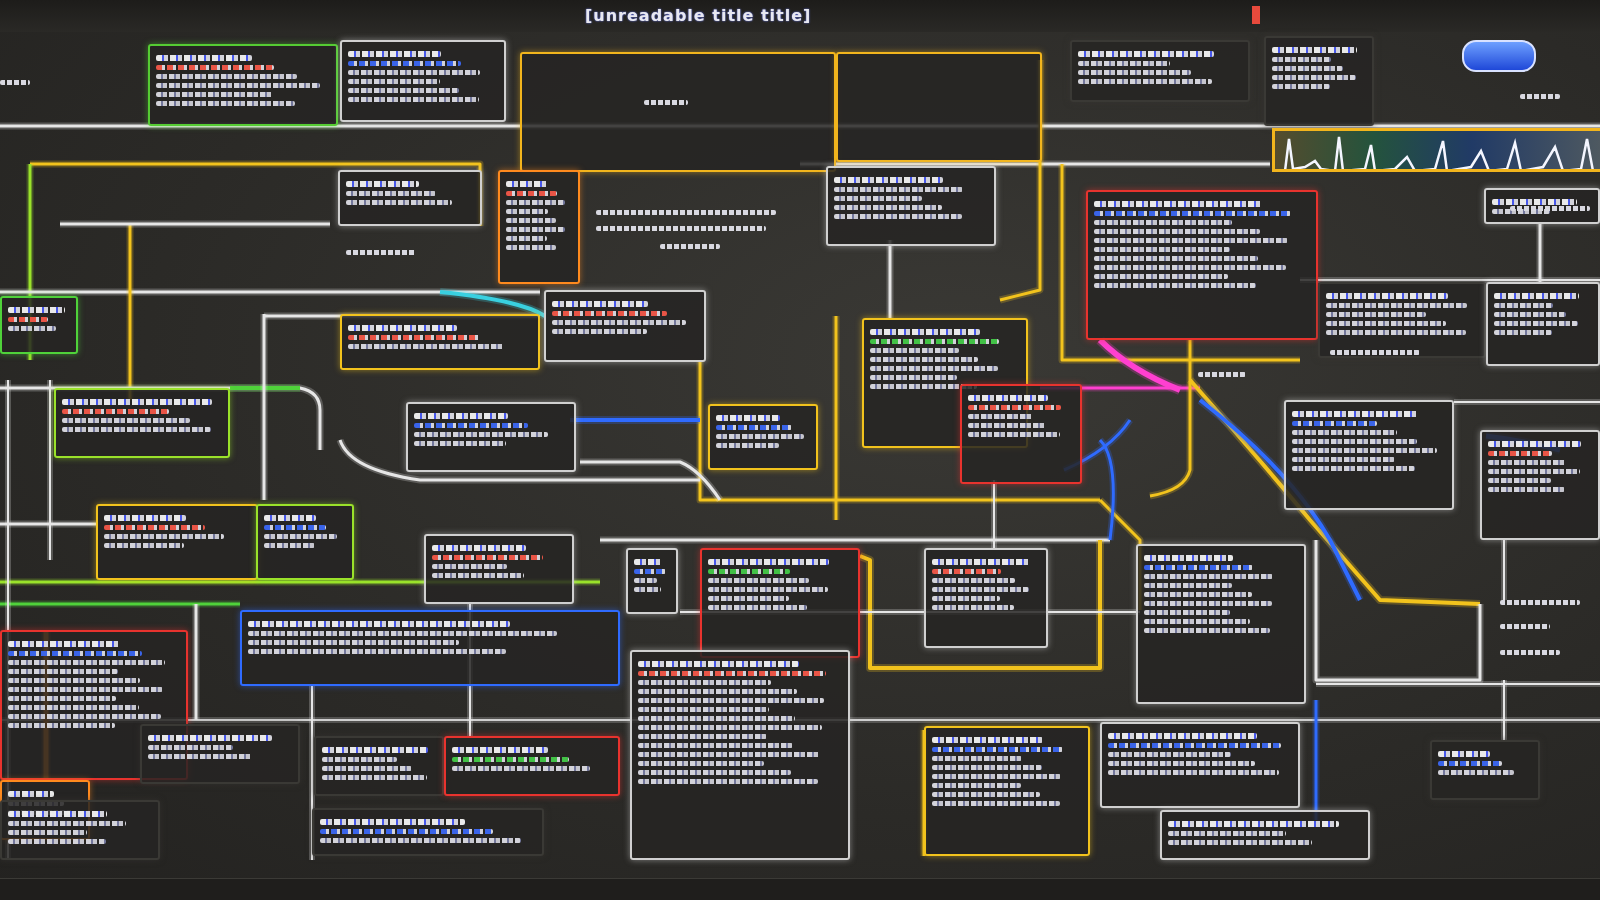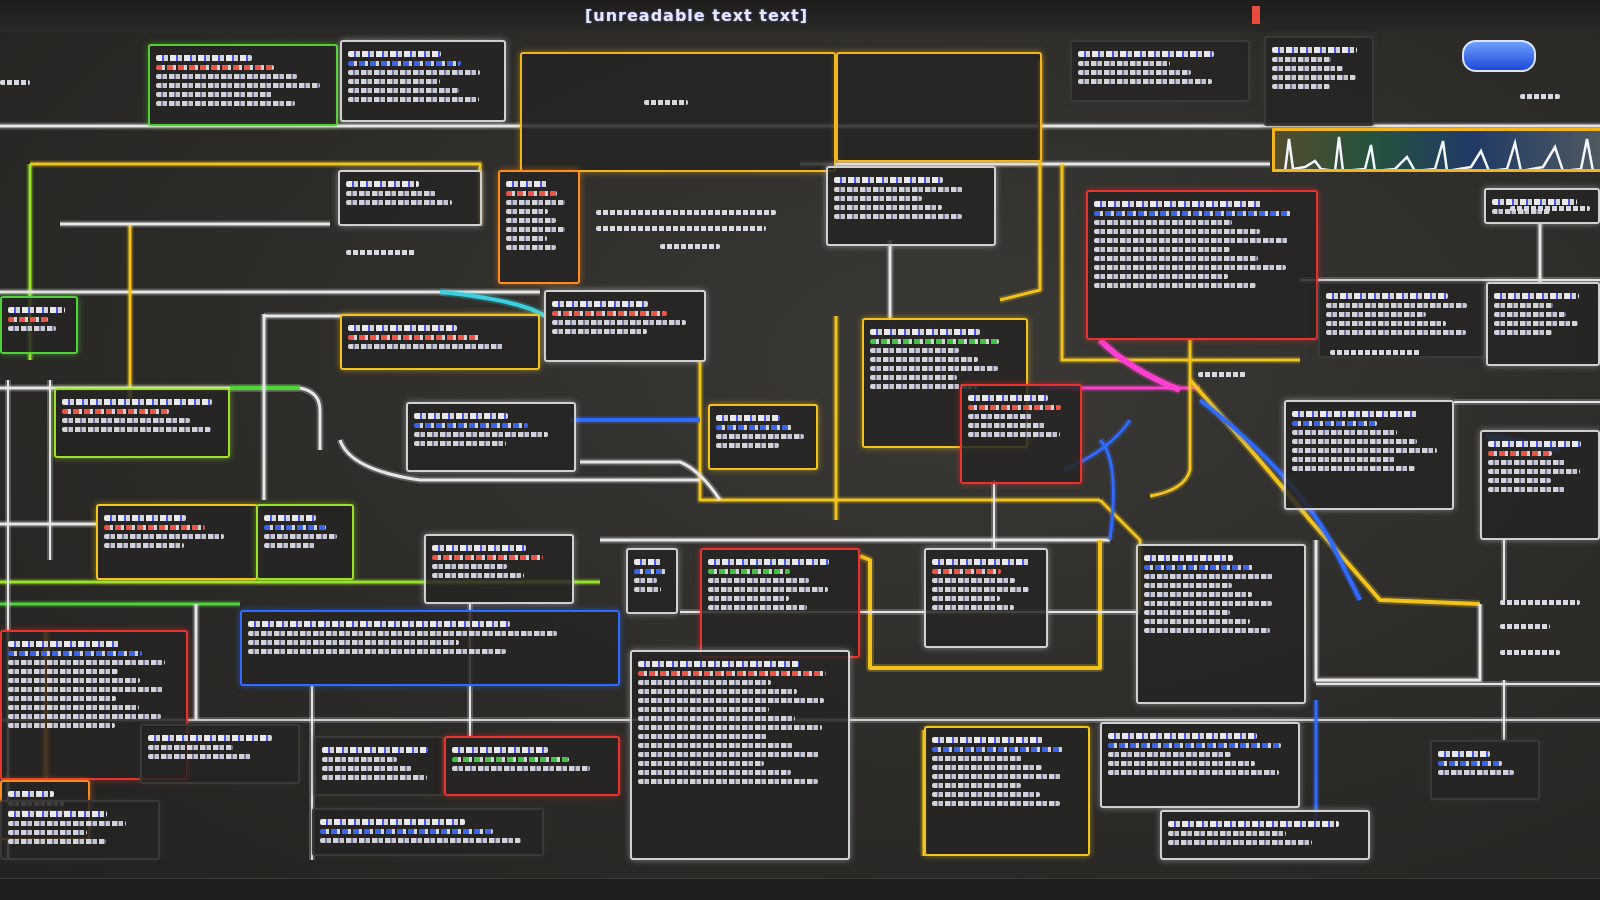--- a/index.html
+++ b/index.html
@@ -28,21 +28,21 @@
   .label-free{position:absolute;height:5px;border-radius:2px;
     background:repeating-linear-gradient(90deg,#d8d8e0 0 5px,transparent 5px 7px);}
   #statusbar{position:absolute;left:0;top:878px;width:1600px;height:22px;background:#1f1e1c;border-top:1px solid #3b3a36;}
 </style>
 </head>
 <body>
 
 <div id="canvas"></div>
 
 <div id="titlebar">
-  <span id="title">[unreadable text text]</span>
+  <span id="title">[unreadable title title]</span>
   <span id="title-end"></span>
 </div>
 
 <svg id="wires" width="1600" height="900" viewBox="0 0 1600 900">
     <path d="M0 126 L1600 126" stroke="#e6e6e6" stroke-width="7" fill="none" opacity=".25" stroke-linejoin="round"></path>
     <path d="M0 126 L1600 126" stroke="#e6e6e6" stroke-width="3" fill="none" stroke-linejoin="round"></path>
     <path d="M30 164 L480 164 L480 226" stroke="#f2c31d" stroke-width="7" fill="none" opacity=".25" stroke-linejoin="round"></path>
     <path d="M30 164 L480 164 L480 226" stroke="#f2c31d" stroke-width="3" fill="none" stroke-linejoin="round"></path>
     <path d="M30 164 L30 360" stroke="#9ae22a" stroke-width="7" fill="none" opacity=".25" stroke-linejoin="round"></path>
     <path d="M30 164 L30 360" stroke="#9ae22a" stroke-width="3" fill="none" stroke-linejoin="round"></path>

